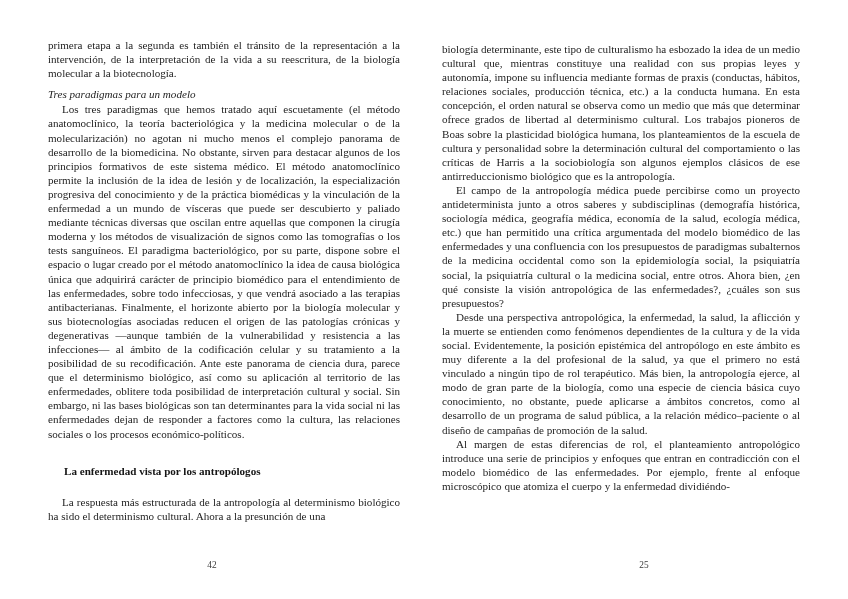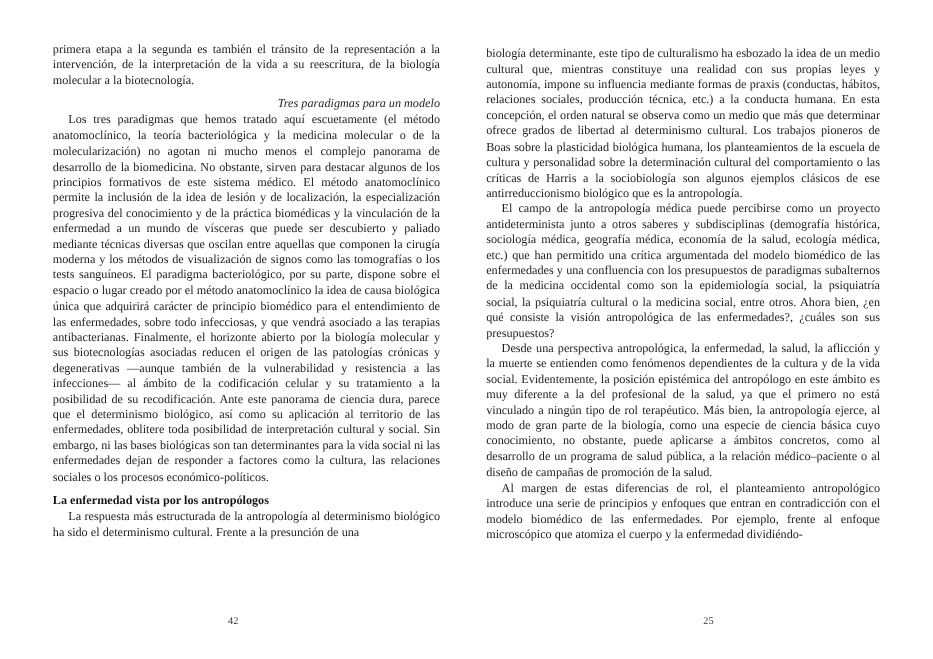--- a/index.html
+++ b/index.html
@@ -59,25 +59,25 @@
     font-family: Liberation Serif, serif;
   }
   h3.sub-italic {
     margin: 0;
     padding: 7px 0 1px 0;
     font-size: 11.1px;
     line-height: 14.1px;
     font-style: italic;
     font-weight: normal;
     text-indent: 0;
-    text-align: right;
+    text-align: left;
     color: #1d1d1d;
   }
   h3.sub-bold {
-    margin: 0;
+    margin: 16px;
     padding: 7px 0 1px 0;
     font-size: 11.1px;
     line-height: 14.1px;
     font-weight: bold;
     font-style: normal;
     text-indent: 0;
     text-align: left;
     color: #151515;
   }
   .folio {
@@ -109,21 +109,21 @@
 <body>
 
 <div class="spread">
 
   <div class="page page-left">
     <div class="textblock">
       <p class="para noindent">primera etapa a la segunda es también el tránsito de la representación a la intervención, de la interpretación de la vida a su reescritura, de la biología molecular a la biotecnología.</p>
       <h3 class="sub-italic">Tres paradigmas para un modelo</h3>
       <p class="para">Los tres paradigmas que hemos tratado aquí escuetamente (el método anatomoclínico, la teoría bacteriológica y la medicina molecular o de la molecularización) no agotan ni mucho menos el complejo panorama de desarrollo de la biomedicina. No obstante, sirven para destacar algunos de los principios formativos de este sistema médico. El método anatomoclínico permite la inclusión de la idea de lesión y de localización, la especialización progresiva del conocimiento y de la práctica biomédicas y la vinculación de la enfermedad a un mundo de vísceras que puede ser descubierto y paliado mediante técnicas diversas que oscilan entre aquellas que componen la cirugía moderna y los métodos de visualización de signos como las tomografías o los tests sanguíneos. El paradigma bacteriológico, por su parte, dispone sobre el espacio o lugar creado por el método anatomoclínico la idea de causa biológica única que adquirirá carácter de principio biomédico para el entendimiento de las enfermedades, sobre todo infecciosas, y que vendrá asociado a las terapias antibacterianas. Finalmente, el horizonte abierto por la biología molecular y sus biotecnologías asociadas reducen el origen de las patologías crónicas y degenerativas —aunque también de la vulnerabilidad y resistencia a las infecciones— al ámbito de la codificación celular y su tratamiento a la posibilidad de su recodificación. Ante este panorama de ciencia dura, parece que el determinismo biológico, así como su aplicación al territorio de las enfermedades, oblitere toda posibilidad de interpretación cultural y social. Sin embargo, ni las bases biológicas son tan determinantes para la vida social ni las enfermedades dejan de responder a factores como la cultura, las relaciones sociales o los procesos económico-políticos.</p>
       <h3 class="sub-bold">La enfermedad vista por los antropólogos</h3>
-      <p class="para last-full">La respuesta más estructurada de la antropología al determinismo biológico ha sido el determinismo cultural. Frente a la presunción de una</p>
+      <p class="para last-full">La respuesta más estructurada de la antropología al determinismo biológico ha sido el determinismo cultural. Ahora a la presunción de una</p>
     </div>
     <div class="folio">42</div>
   </div>
 
   <div class="gutter"></div>
 
   <div class="page page-right">
     <div class="textblock">
       <p class="para noindent">biología determinante, este tipo de culturalismo ha esbozado la idea de un medio cultural que, mientras constituye una realidad con sus propias leyes y autonomía, impone su influencia mediante formas de praxis (conductas, hábitos, relaciones sociales, producción técnica, etc.) a la conducta humana. En esta concepción, el orden natural se observa como un medio que más que determinar ofrece grados de libertad al determinismo cultural. Los trabajos pioneros de Boas sobre la plasticidad biológica humana, los planteamientos de la escuela de cultura y personalidad sobre la determinación cultural del comportamiento o las críticas de Harris a la sociobiología son algunos ejemplos clásicos de ese antirreduccionismo biológico que es la antropología.</p>
       <p class="para">El campo de la antropología médica puede percibirse como un proyecto antideterminista junto a otros saberes y subdisciplinas (demografía histórica, sociología médica, geografía médica, economía de la salud, ecología médica, etc.) que han permitido una crítica argumentada del modelo biomédico de las enfermedades y una confluencia con los presupuestos de paradigmas subalternos de la medicina occidental como son la epidemiología social, la psiquiatría social, la psiquiatría cultural o la medicina social, entre otros. Ahora bien, ¿en qué consiste la visión antropológica de las enfermedades?, ¿cuáles son sus presupuestos?</p>

